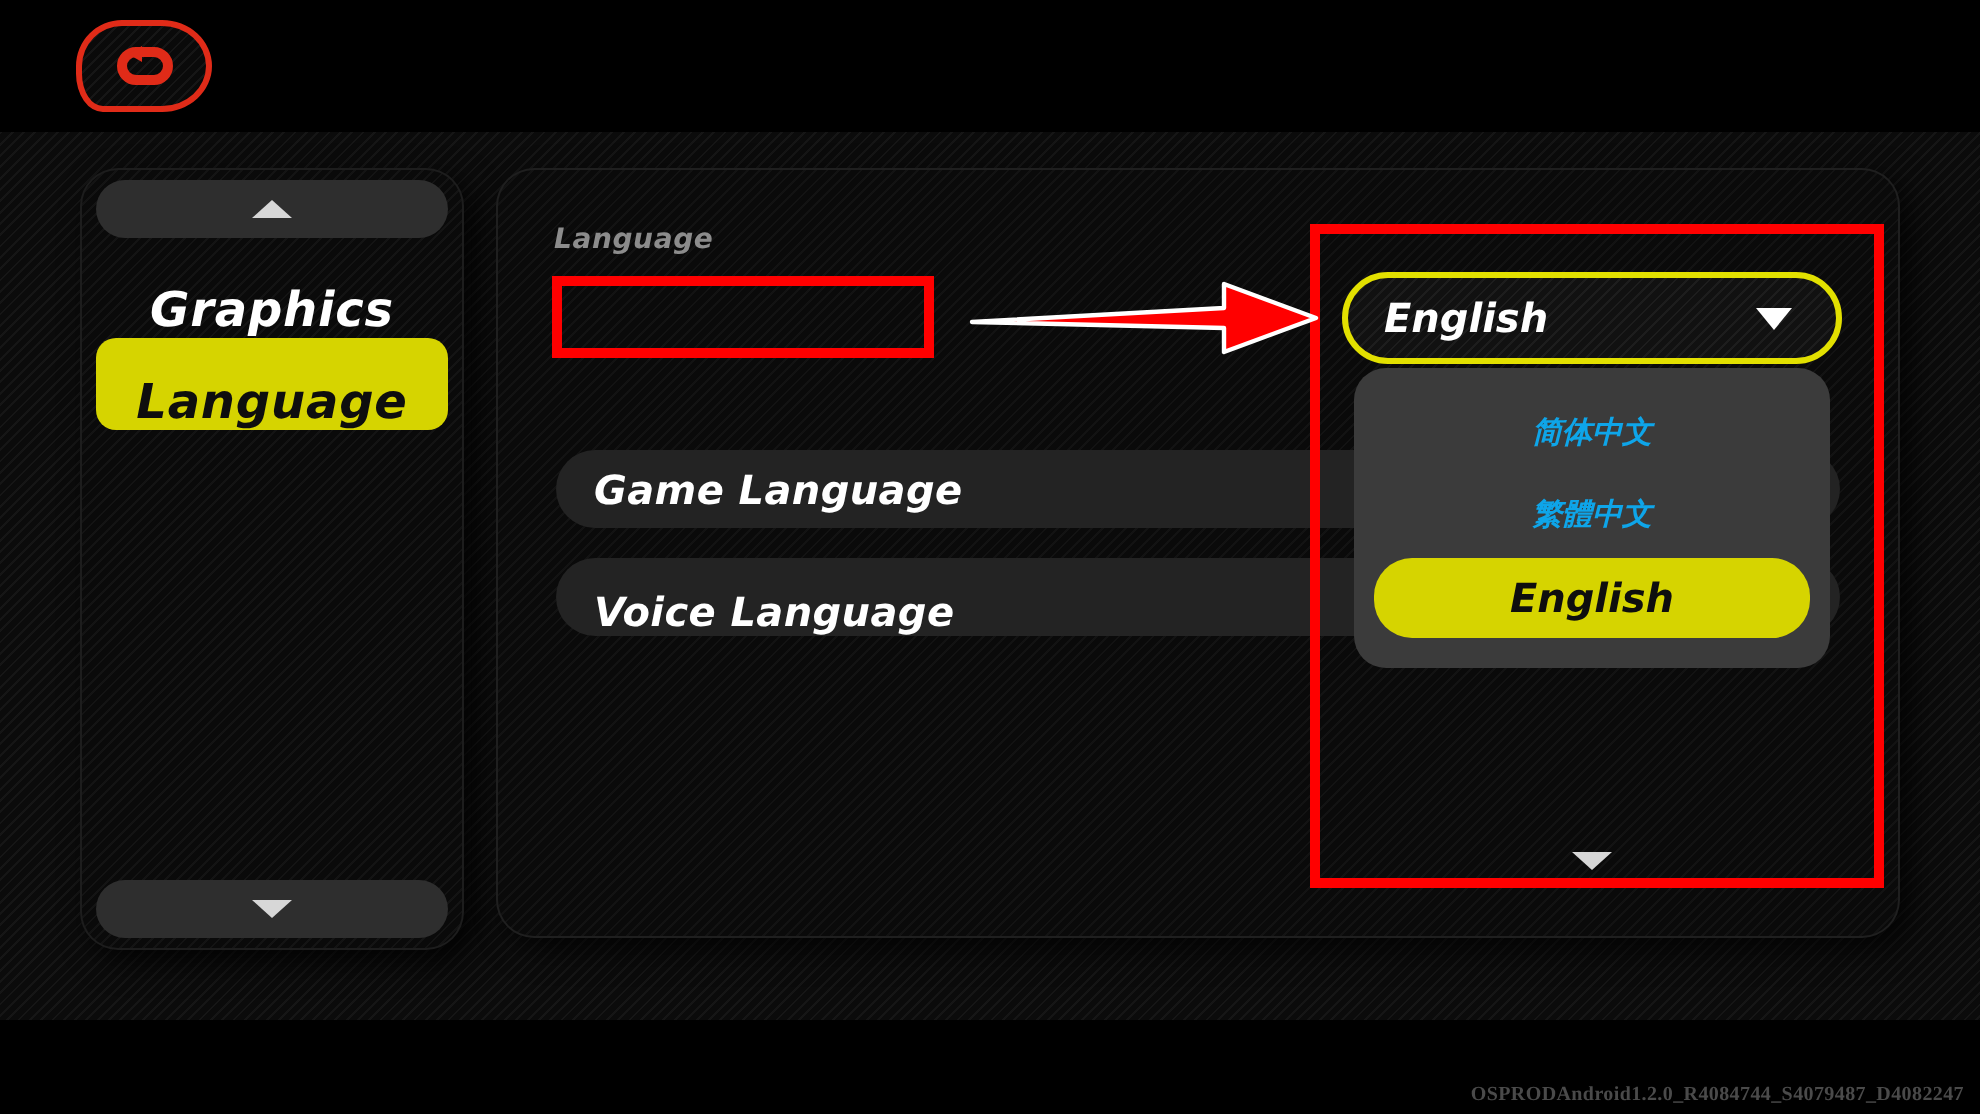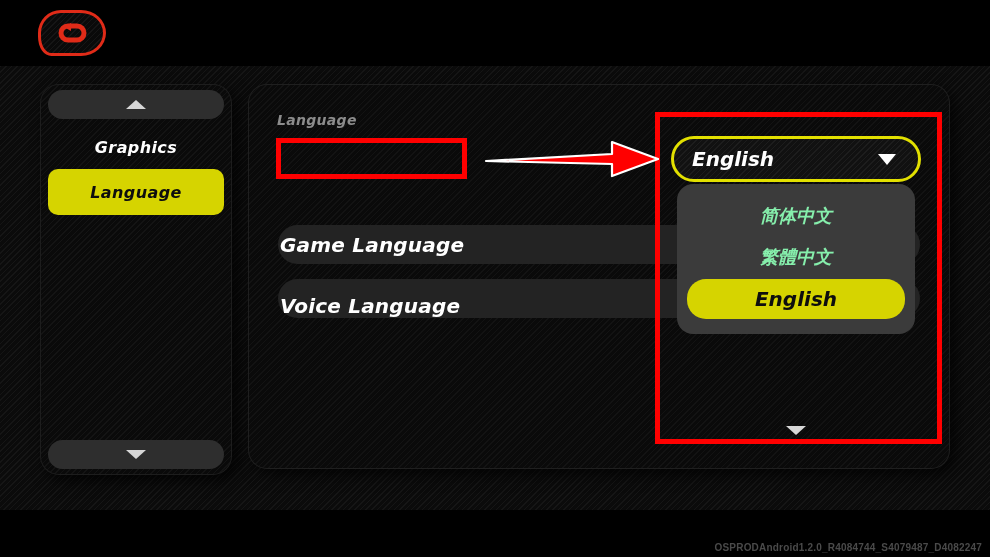--- a/index.html
+++ b/index.html
@@ -110,26 +110,26 @@
   }
   #sidebar-list {
     position: absolute;
     left: 0; right: 0;
     top: 40px;
   }
   .side-item {
     position: relative;
     height: 44px;
     display: flex;
-    align-items: center;
+    align-items: flex-end;
     justify-content: center;
     color: #ffffff;
     font-weight: bold;
     font-style: italic;
-    font-size: 16px;
+    font-size: 24px;
     letter-spacing: 0.4px;
   }
   .side-item + .side-item::before {
     content: "";
     position: absolute;
     left: 8px; right: 8px; top: 0;
     height: 1px;
     background: #2a2a2a;
   }
   .side-item.selected {
@@ -176,21 +176,21 @@
     width: 642px;
     height: 39px;
     background: #232323;
     border-radius: 20px;
     display: flex;
     align-items: center;
   }
   #row-game-language { top: 140px; }
   #row-voice-language { top: 194px; align-items: flex-end; }
   .row-label {
-    margin-left: 2px;
+    margin-left: 19px;
     color: #ffffff;
     font-size: 20px;
     font-weight: bold;
     font-style: italic;
     letter-spacing: 0.2px;
   }
 
   
   #dropdown-wrap {
     position: absolute;
@@ -243,22 +243,22 @@
     border-radius: 16px;
     padding: 10px 0 12px 0;
     box-sizing: border-box;
   }
   .dd-item {
     height: 38px;
     margin: 3px 10px;
     display: flex;
     align-items: center;
     justify-content: center;
-    color: #86efac;
-    font-size: 18px;
+    color: #0ea5e9;
+    font-size: 15px;
     font-weight: bold;
     font-style: italic;
     border-radius: 19px;
   }
   .dd-item.selected {
     background: #d6d400;
     color: #0e0e0e;
     font-size: 20px;
     height: 40px;
   }
@@ -296,21 +296,21 @@
 
   
   #build-id {
     position: absolute;
     right: 8px;
     bottom: 4px;
     color: #4a4a4a;
     font-size: 10px;
     font-weight: bold;
     letter-spacing: 0.2px;
-    font-family: Liberation Sans, sans-serif;
+    font-family: Liberation Serif, serif;
   }
 </style>
 </head>
 <body>
 
 <div id="screen">
 
   <div class="bg-texture" id="bg-main"></div>
 
   <div id="back-button">

